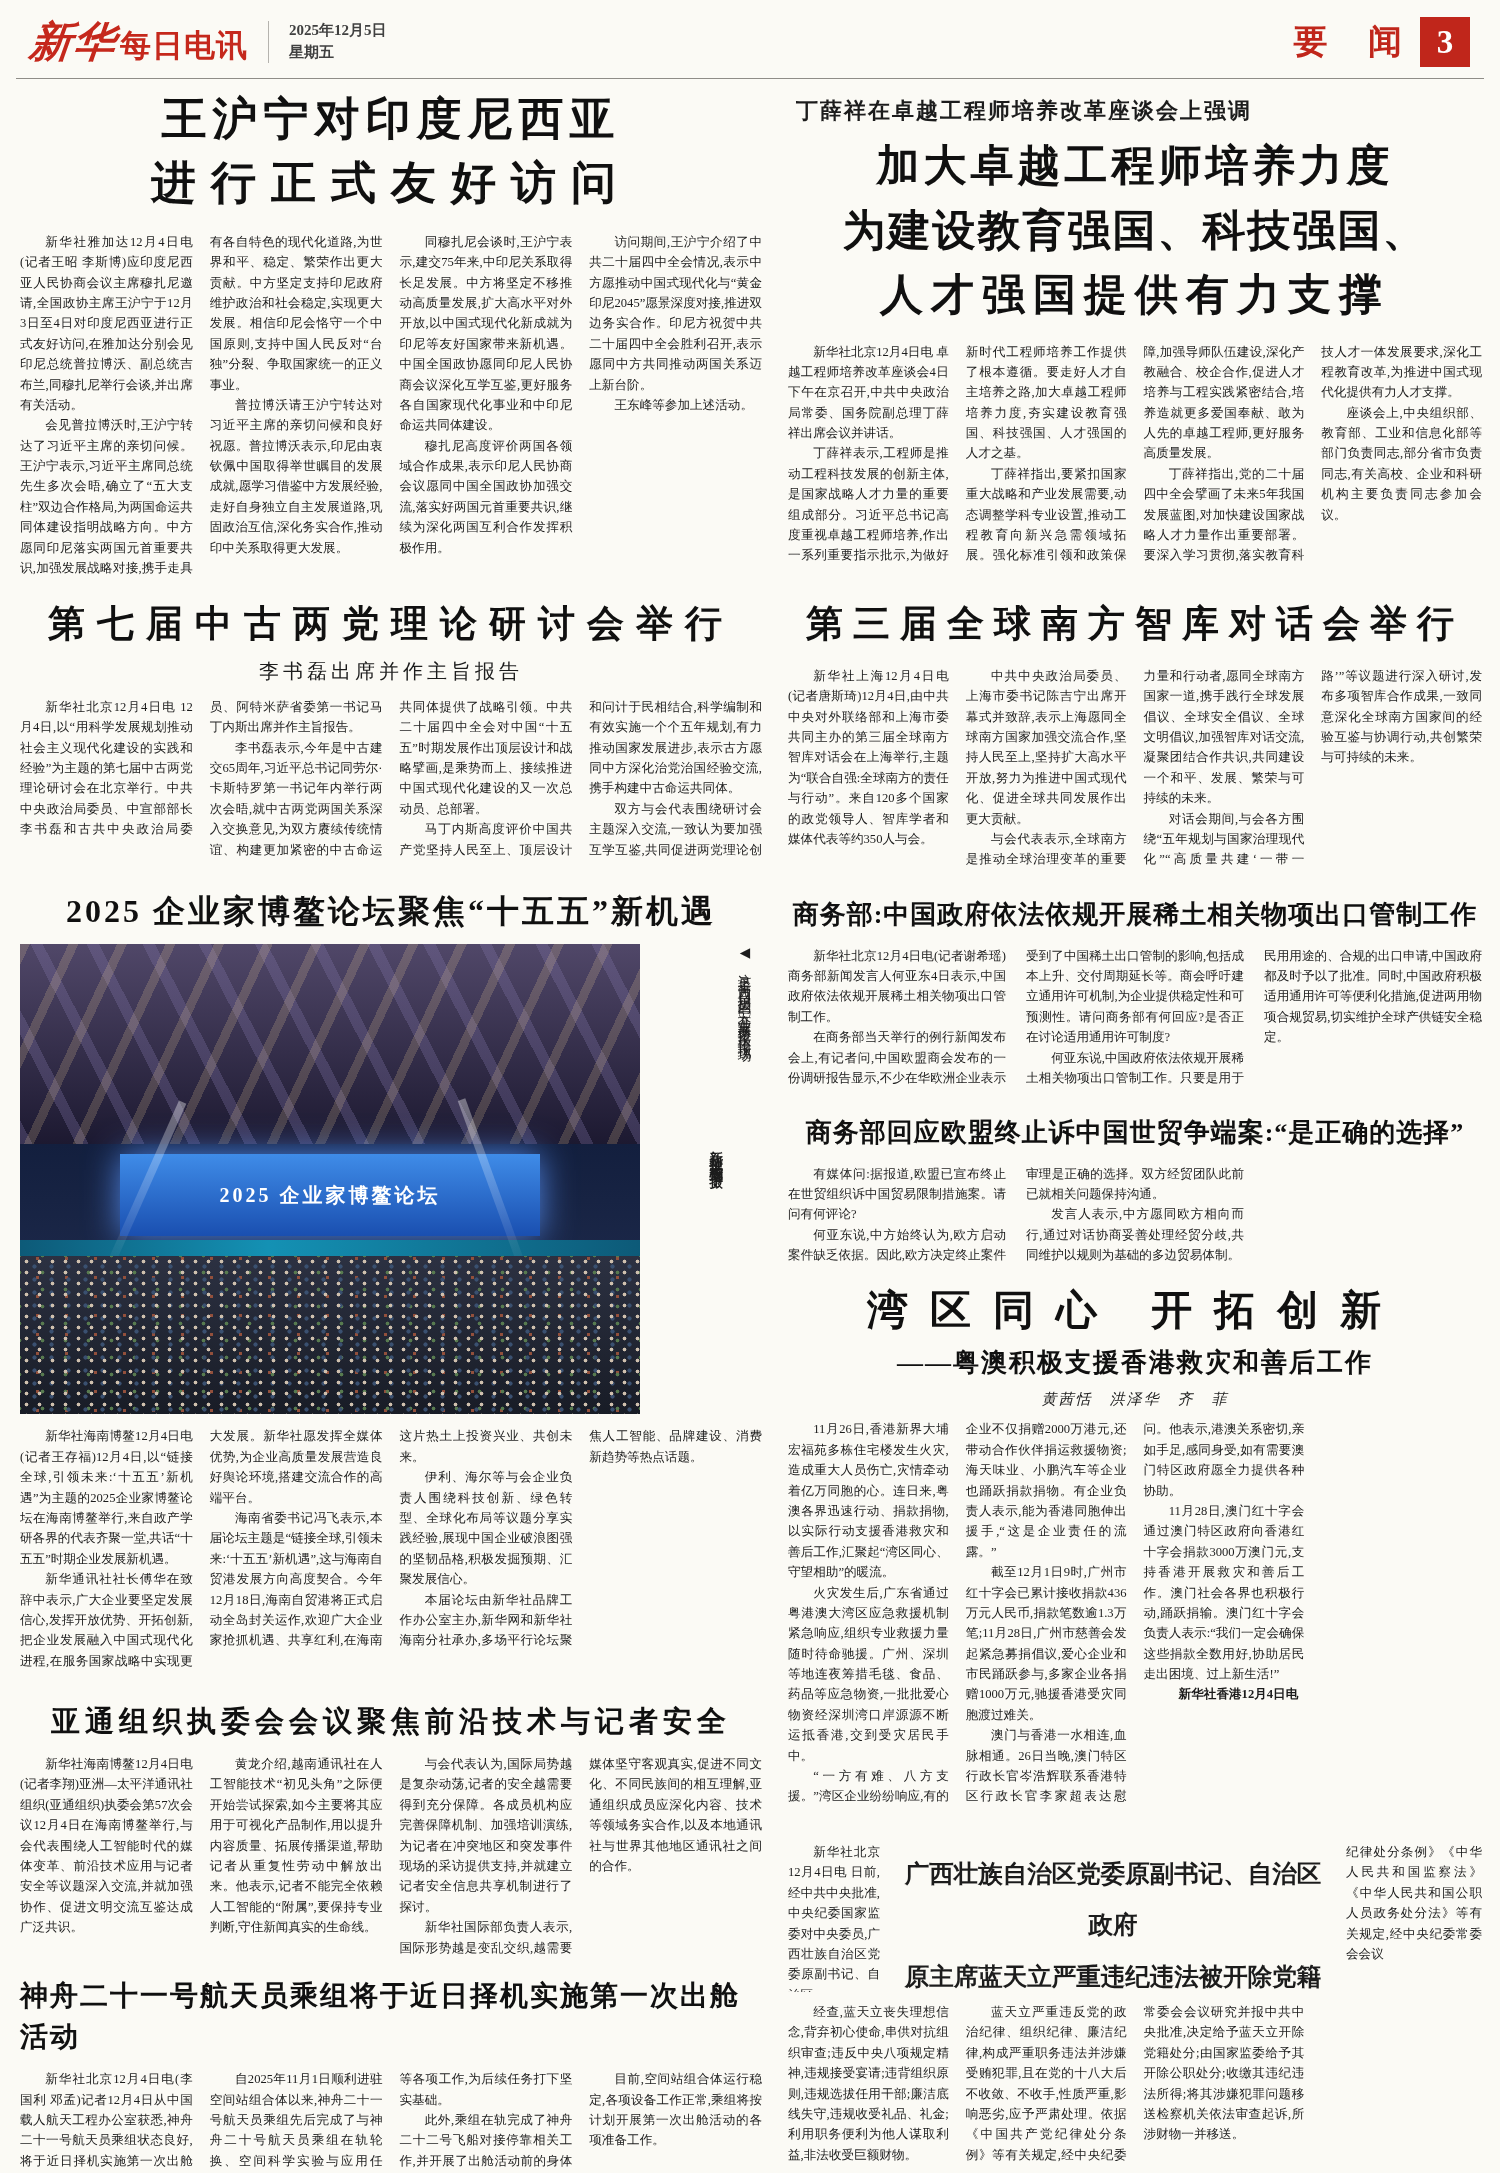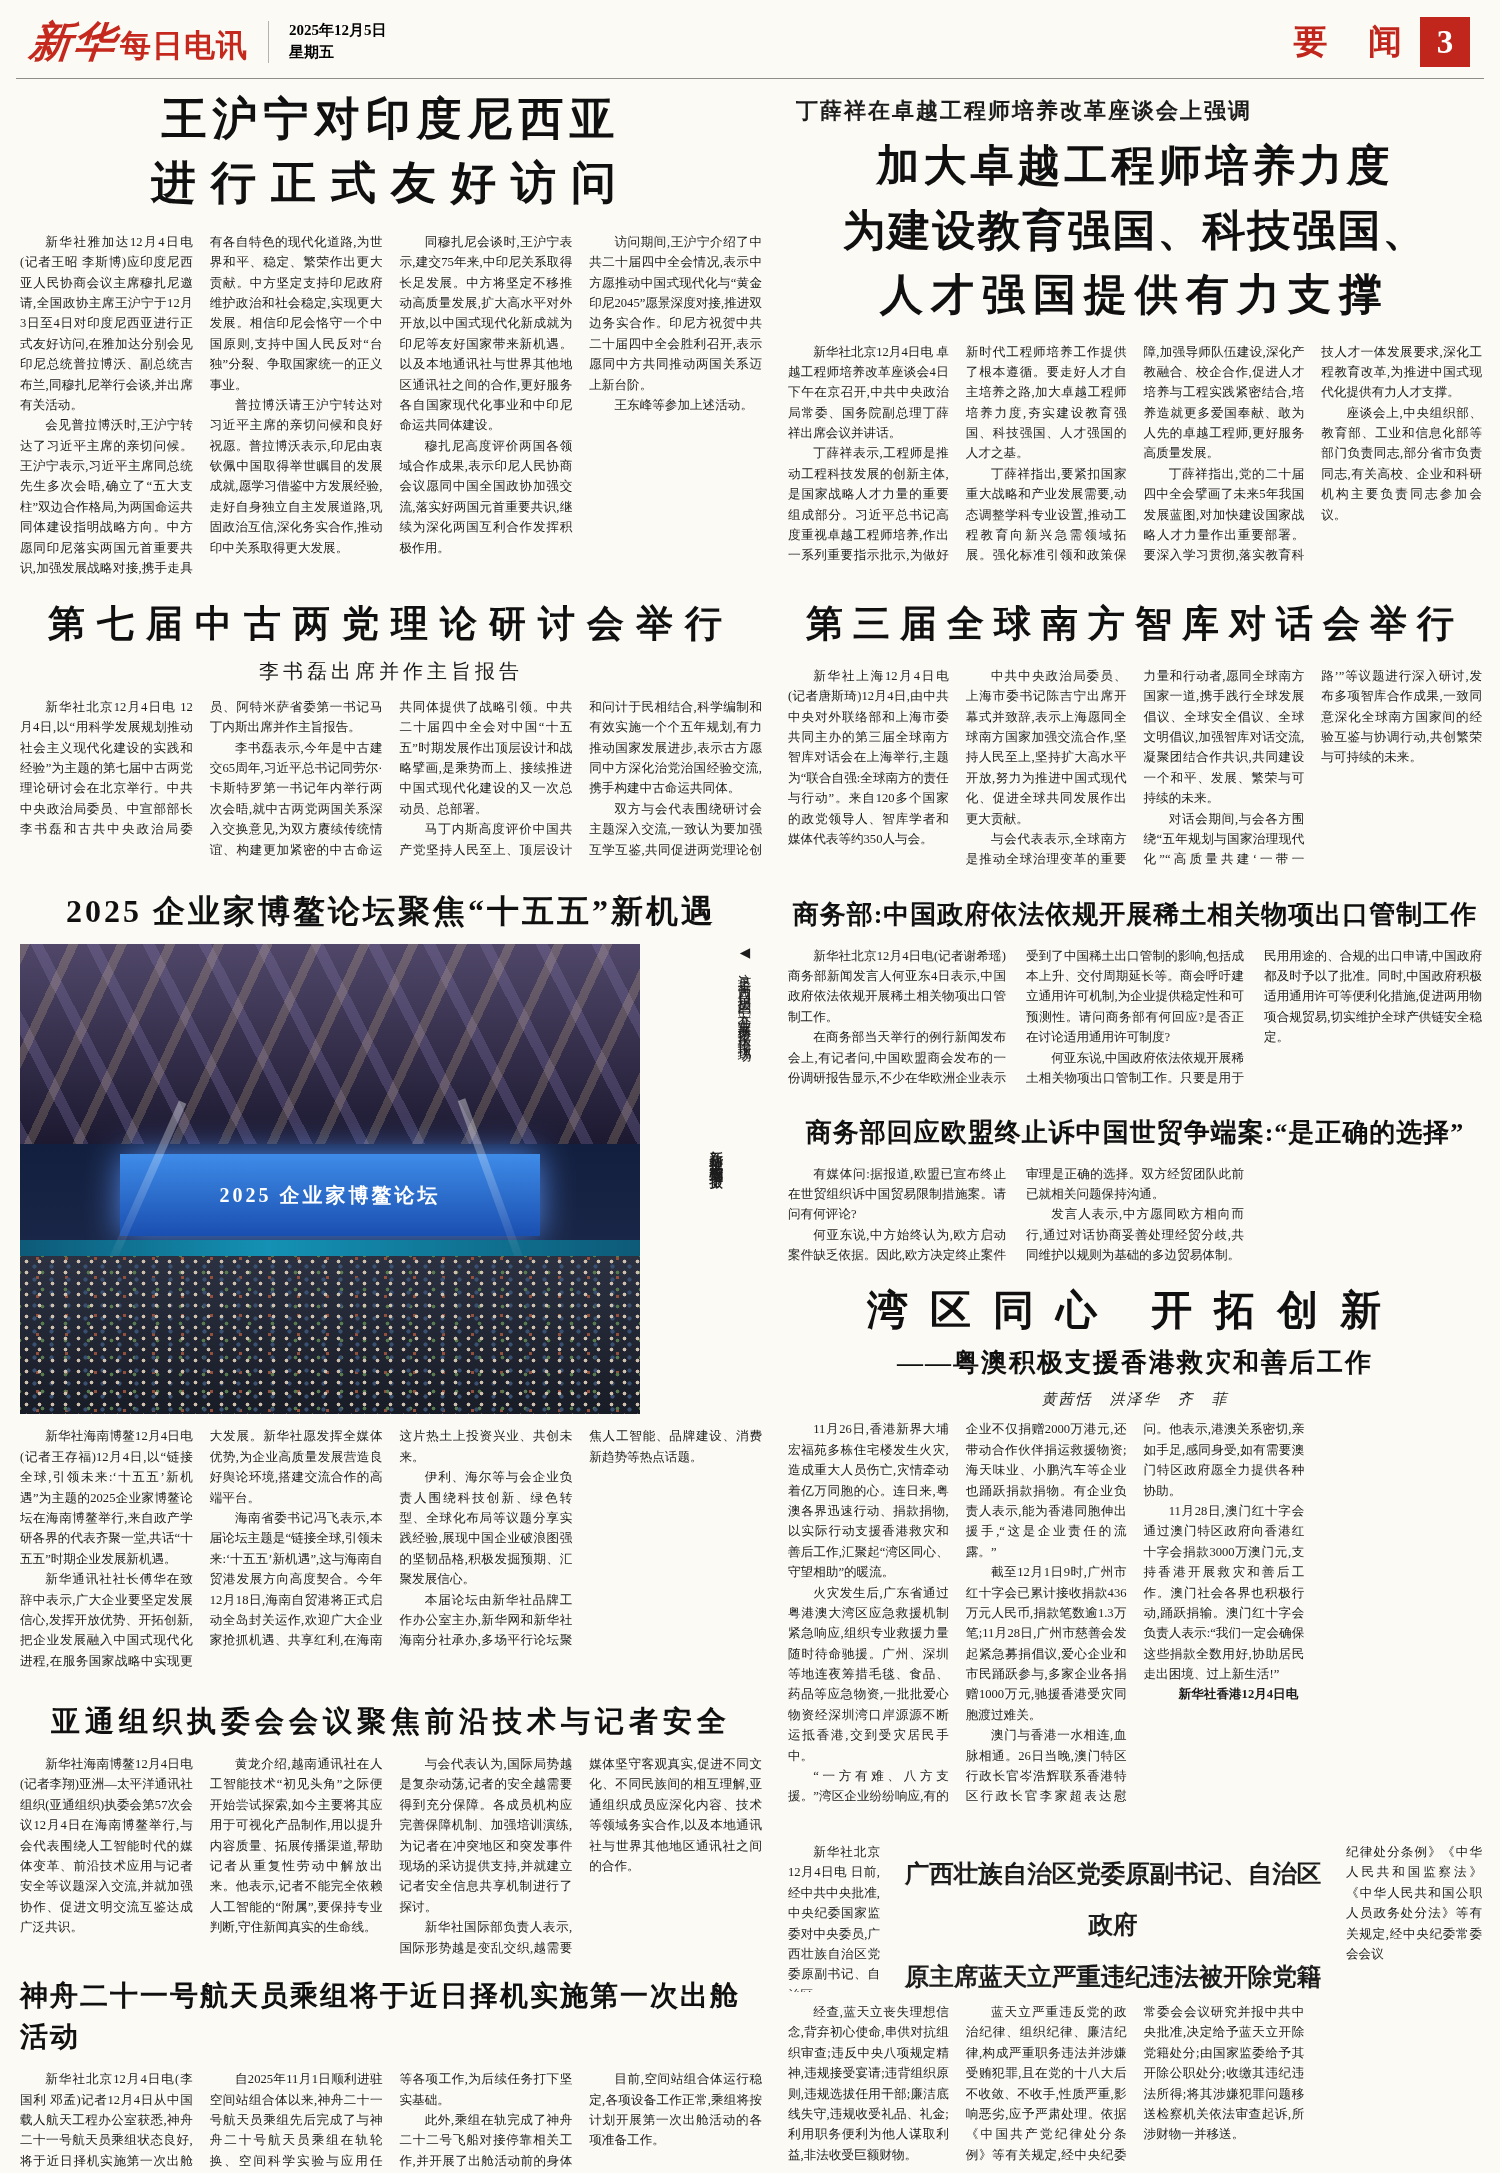--- a/index.html
+++ b/index.html
@@ -6,21 +6,21 @@
   .page{position:relative;width:1500px;height:2173px;margin:0 auto;background:#fbfaf5;
         font-family:"Liberation Serif","DejaVu Serif",serif;color:#1c1c1c;overflow:hidden;}
   .abs{position:absolute;}
 
   
   .hdr{position:absolute;top:16px;left:30px;right:30px;height:52px;display:flex;align-items:center;}
   .masthead{display:flex;align-items:baseline;}
   .masthead-script{color:#c5281c;font-size:42px;font-weight:900;font-style:italic;letter-spacing:1px;transform:skewX(-6deg);}
   .masthead-rest{color:#c5281c;font-size:31px;font-weight:900;margin-left:4px;letter-spacing:1px;}
   .hdr-div{width:1px;height:42px;background:#b5b3ae;margin:0 20px;}
-  .hdr-date{font-size:15px;font-weight:700;line-height:1.45;color:#000000;}
+  .hdr-date{font-size:15px;font-weight:700;line-height:1.45;color:#404040;}
   .hdr-spacer{flex:1;}
   .section-label{color:#c0261b;font-size:34px;font-weight:900;letter-spacing:16px;margin-right:2px;}
   .pagenum{background:#c0261b;color:#fff;font-size:33px;font-weight:900;width:50px;height:50px;
            display:flex;align-items:center;justify-content:center;font-family:"Liberation Serif",serif;}
   .hdr-rule{position:absolute;top:78px;left:16px;width:1468px;height:1px;background:#8f8d88;}
 
   
   .hl{font-weight:900;color:#101010;text-align:center;margin:0;}
   .body-text{font-size:12.6px;line-height:1.62;text-align:justify;overflow:hidden;column-fill:auto;}
   .body-text p{margin:0;text-indent:2em;}
@@ -90,21 +90,21 @@
   </div>
   <div class="hdr-rule"></div>
 
   <div class="abs" style="left:20px;top:88px;width:742px;">
     <h1 class="hl" style="font-size:45px;line-height:1.42;letter-spacing:6px;">王沪宁对印度尼西亚</h1>
     <h1 class="hl" style="font-size:45px;line-height:1.42;letter-spacing:15px;">进行正式友好访问</h1>
     <div class="body-text c4" style="margin-top:16px;height:352px;">
         <p>新华社雅加达12月4日电(记者王昭 李斯博)应印度尼西亚人民协商会议主席穆扎尼邀请,全国政协主席王沪宁于12月3日至4日对印度尼西亚进行正式友好访问,在雅加达分别会见印尼总统普拉博沃、副总统吉布兰,同穆扎尼举行会谈,并出席有关活动。</p>
         <p>会见普拉博沃时,王沪宁转达了习近平主席的亲切问候。王沪宁表示,习近平主席同总统先生多次会晤,确立了“五大支柱”双边合作格局,为两国命运共同体建设指明战略方向。中方愿同印尼落实两国元首重要共识,加强发展战略对接,携手走具有各自特色的现代化道路,为世界和平、稳定、繁荣作出更大贡献。中方坚定支持印尼政府维护政治和社会稳定,实现更大发展。相信印尼会恪守一个中国原则,支持中国人民反对“台独”分裂、争取国家统一的正义事业。</p>
         <p>普拉博沃请王沪宁转达对习近平主席的亲切问候和良好祝愿。普拉博沃表示,印尼由衷钦佩中国取得举世瞩目的发展成就,愿学习借鉴中方发展经验,走好自身独立自主发展道路,巩固政治互信,深化务实合作,推动印中关系取得更大发展。</p>
-        <p>同穆扎尼会谈时,王沪宁表示,建交75年来,中印尼关系取得长足发展。中方将坚定不移推动高质量发展,扩大高水平对外开放,以中国式现代化新成就为印尼等友好国家带来新机遇。以及本地通讯社与世界其他地区通讯社之间的合作,更好服务各自国家现代化事业和中印尼命运共同体建设。</p>
+        <p>同穆扎尼会谈时,王沪宁表示,建交75年来,中印尼关系取得长足发展。中方将坚定不移推动高质量发展,扩大高水平对外开放,以中国式现代化新成就为印尼等友好国家带来新机遇。中国全国政协愿同印尼人民协商会议深化互学互鉴,更好服务各自国家现代化事业和中印尼命运共同体建设。</p>
         <p>穆扎尼高度评价两国各领域合作成果,表示印尼人民协商会议愿同中国全国政协加强交流,落实好两国元首重要共识,继续为深化两国互利合作发挥积极作用。</p>
         <p>访问期间,王沪宁介绍了中共二十届四中全会情况,表示中方愿推动中国式现代化与“黄金印尼2045”愿景深度对接,推进双边务实合作。印尼方祝贺中共二十届四中全会胜利召开,表示愿同中方共同推动两国关系迈上新台阶。</p>
         <p>王东峰等参加上述活动。</p>
       </div>
   </div>
 
   <div class="abs" style="left:788px;top:88px;width:694px;">
     <p class="kicker">丁薛祥在卓越工程师培养改革座谈会上强调</p>
     <h1 class="hl" style="font-size:43px;line-height:1.5;letter-spacing:4px;">加大卓越工程师培养力度</h1>
     <h1 class="hl" style="font-size:43px;line-height:1.5;letter-spacing:2px;">为建设教育强国、科技强国、</h1>

